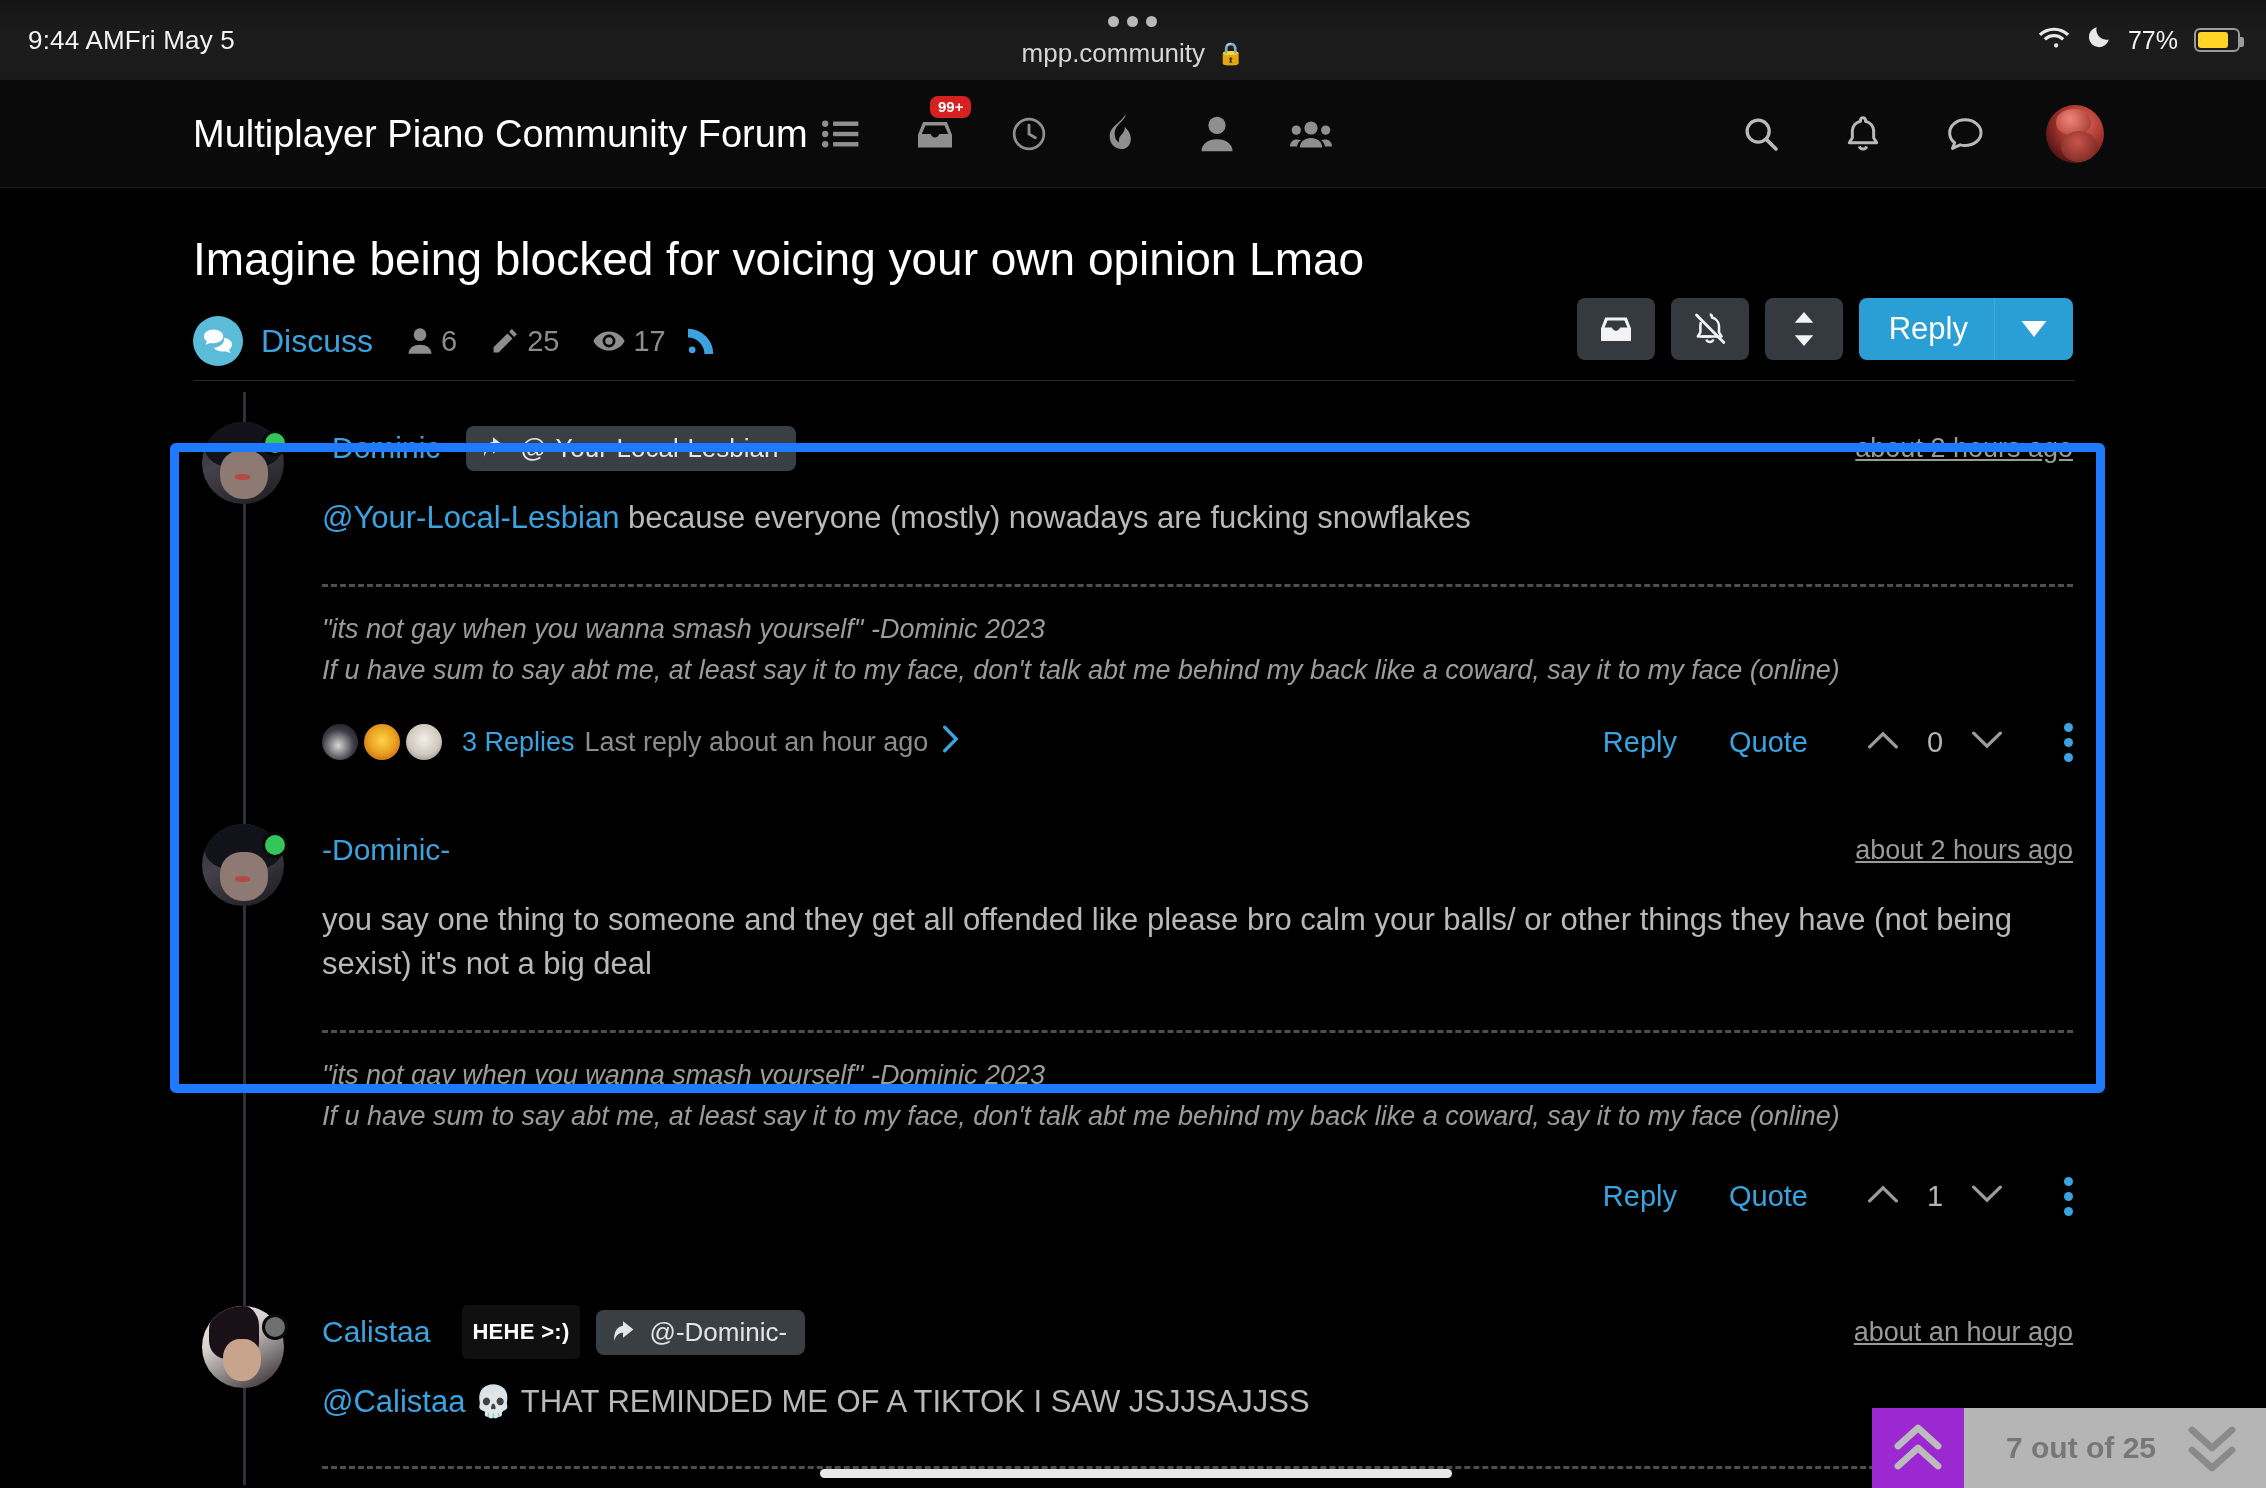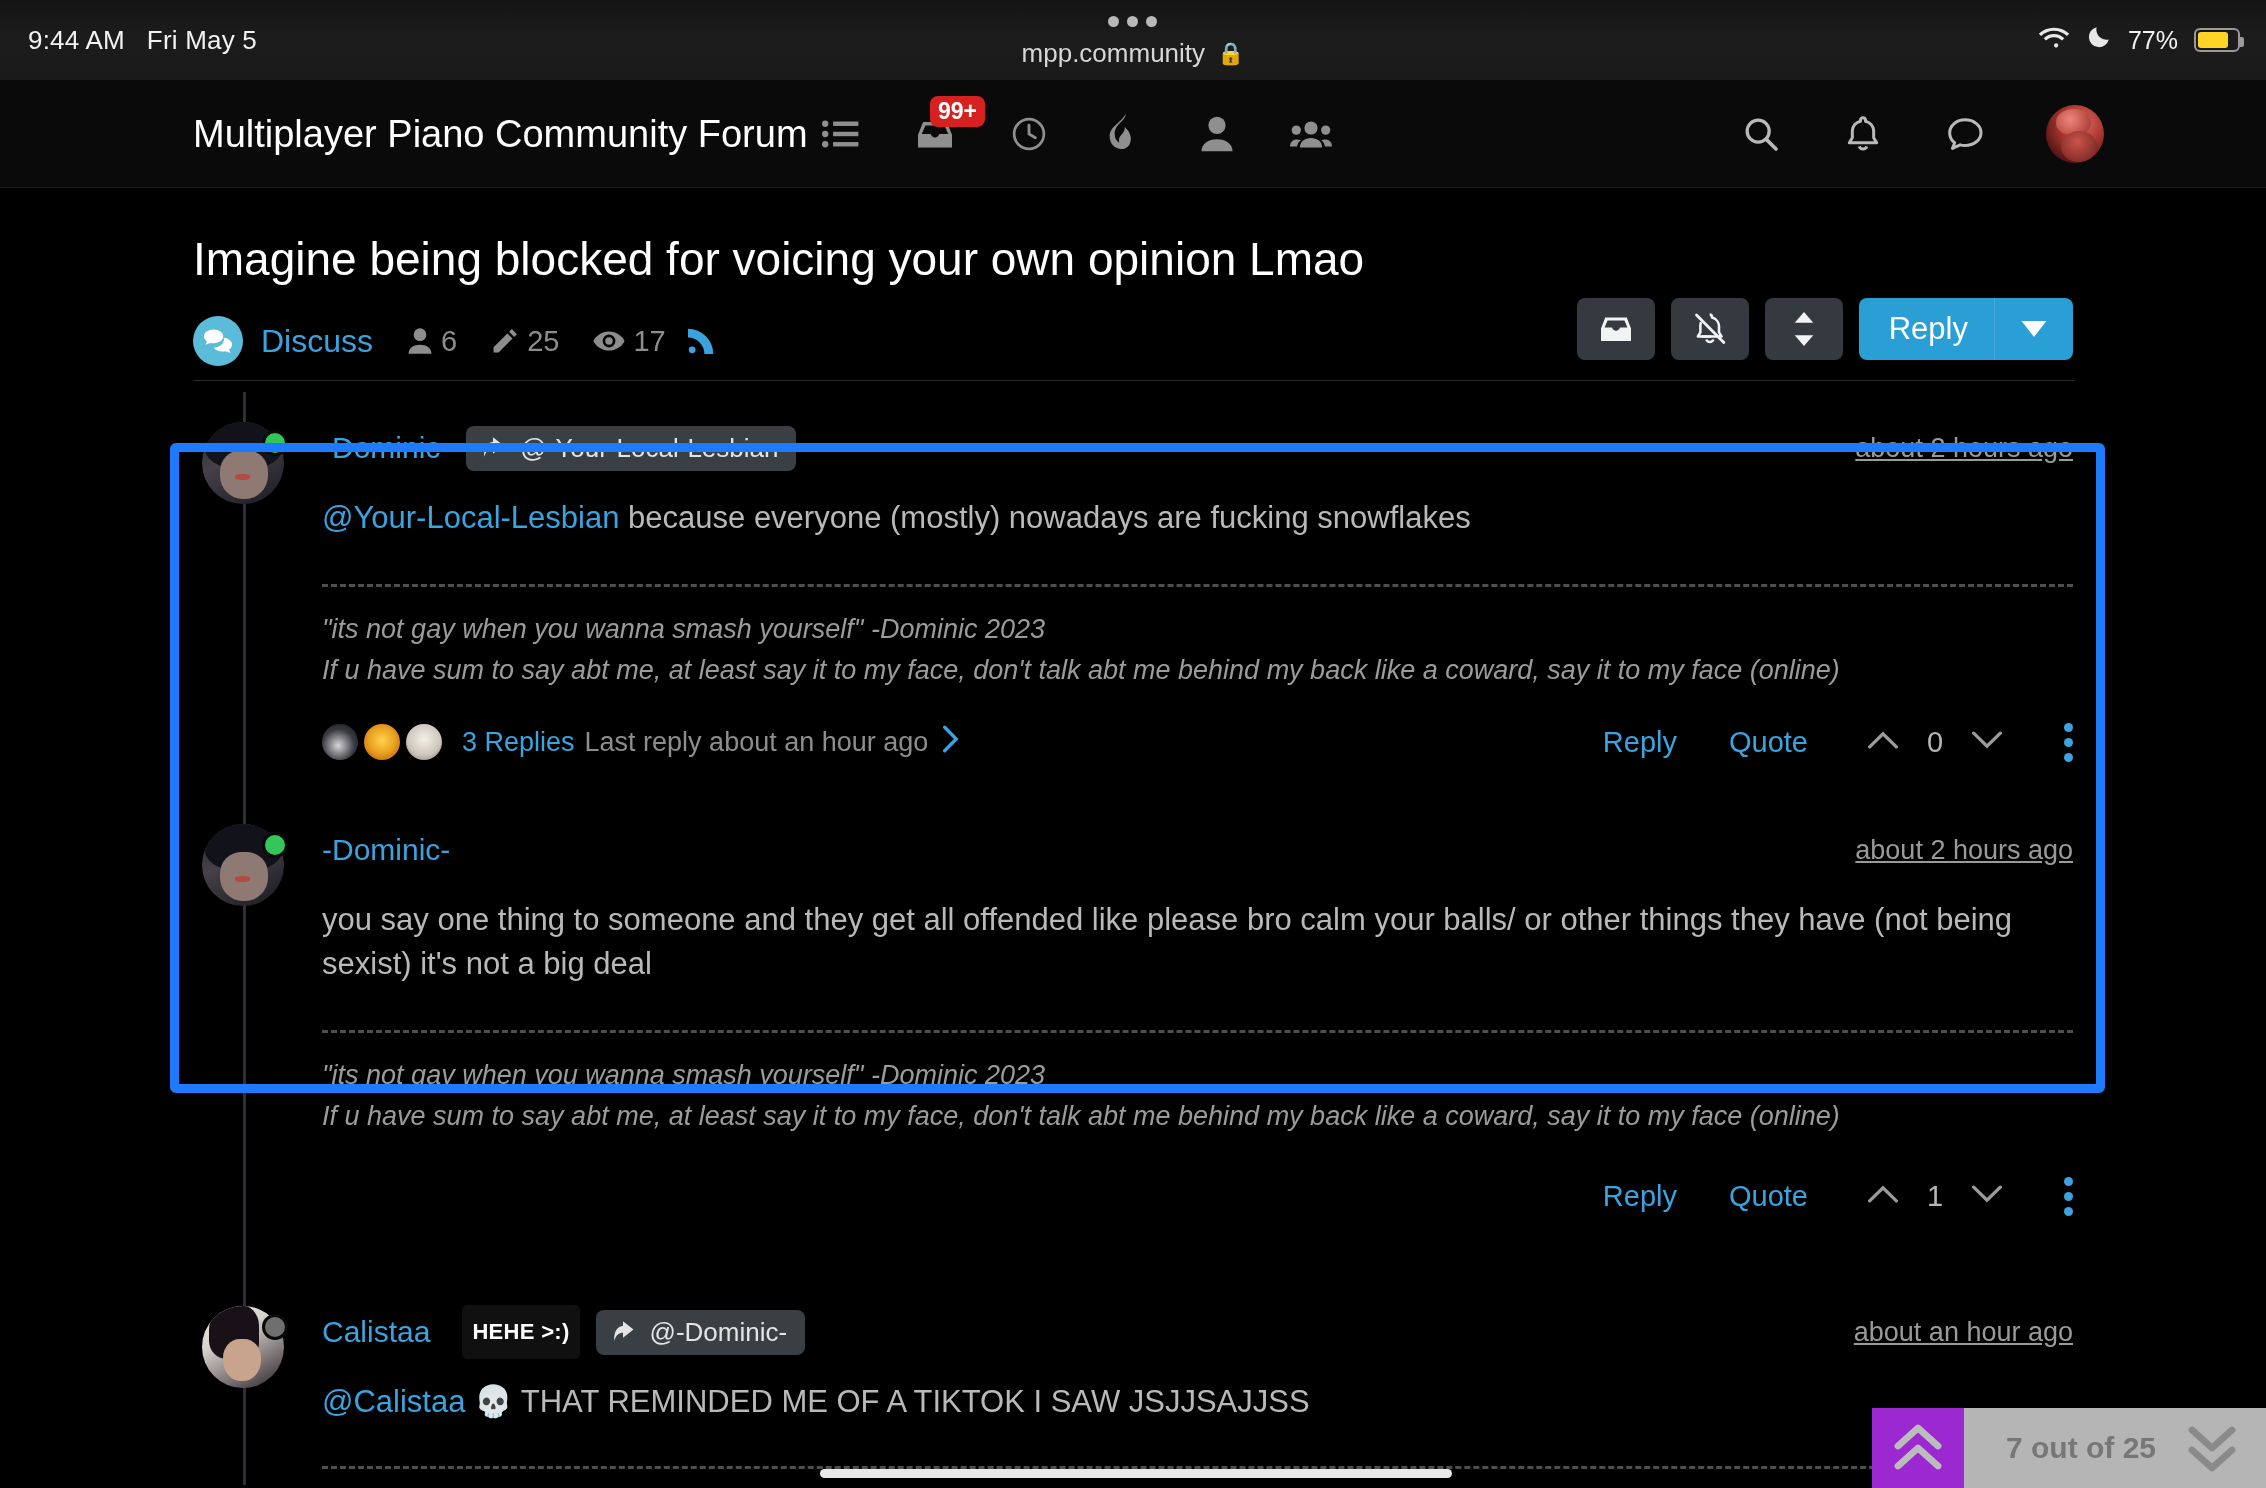--- a/index.html
+++ b/index.html
@@ -12,21 +12,21 @@
   body { position: relative; }
 
   
   #statusbar {
     position: absolute; top: 0; left: 0; width: 2266px; height: 80px;
     background: linear-gradient(180deg, #141414 0%, #1c1c1c 45%, #1a1a1a 100%);
     display: flex; align-items: center;
   }
   #statusbar .sb-left {
     position: absolute; left: 28px; top: 50%; transform: translateY(-50%);
-    display: flex; align-items: center; gap: 22px;
+    display: flex; align-items: center; 
     color: #f2f2f2; font-size: 26px; letter-spacing: .2px;
   }
   #statusbar .sb-right {
     position: absolute; right: 26px; top: 50%; transform: translateY(-50%);
     display: flex; align-items: center; gap: 16px;
     color: #f2f2f2; font-size: 25px;
   }
   .batt-pct { font-size: 25px; color: #f2f2f2; }
   .batt-shell {
     width: 46px; height: 24px; border: 2px solid #9b9b9b; border-radius: 6px;
@@ -77,21 +77,21 @@
     display: flex; align-items: center; gap: 60px;
   }
   .navicon {
     width: 42px; height: 42px; position: relative;
     display: flex; align-items: center; justify-content: center;
     color: #8f8f8f;
   }
   .navicon svg { display: block; }
   .badge {
     position: absolute; top: -17px; left: 16px;
-    background: #d62121; color: #fff; font-size: 23px; font-weight: bold;
+    background: #d62121; color: #fff; font-size: 15px; font-weight: bold;
     border-radius: 8px; padding: 2px 8px 3px; line-height: 1.15;
     white-space: nowrap;
   }
   #avatar-main {
     width: 58px; height: 58px; border-radius: 50%;
     background: radial-gradient(circle at 62% 32%, #e06a5e 0%, #a8342e 42%, #5d1a18 72%, #2a0d0c 100%);
     overflow: hidden; position: relative; flex: none;
   }
   #avatar-main:before {
     content: ""; position: absolute; left: 18%; top: 8%;

